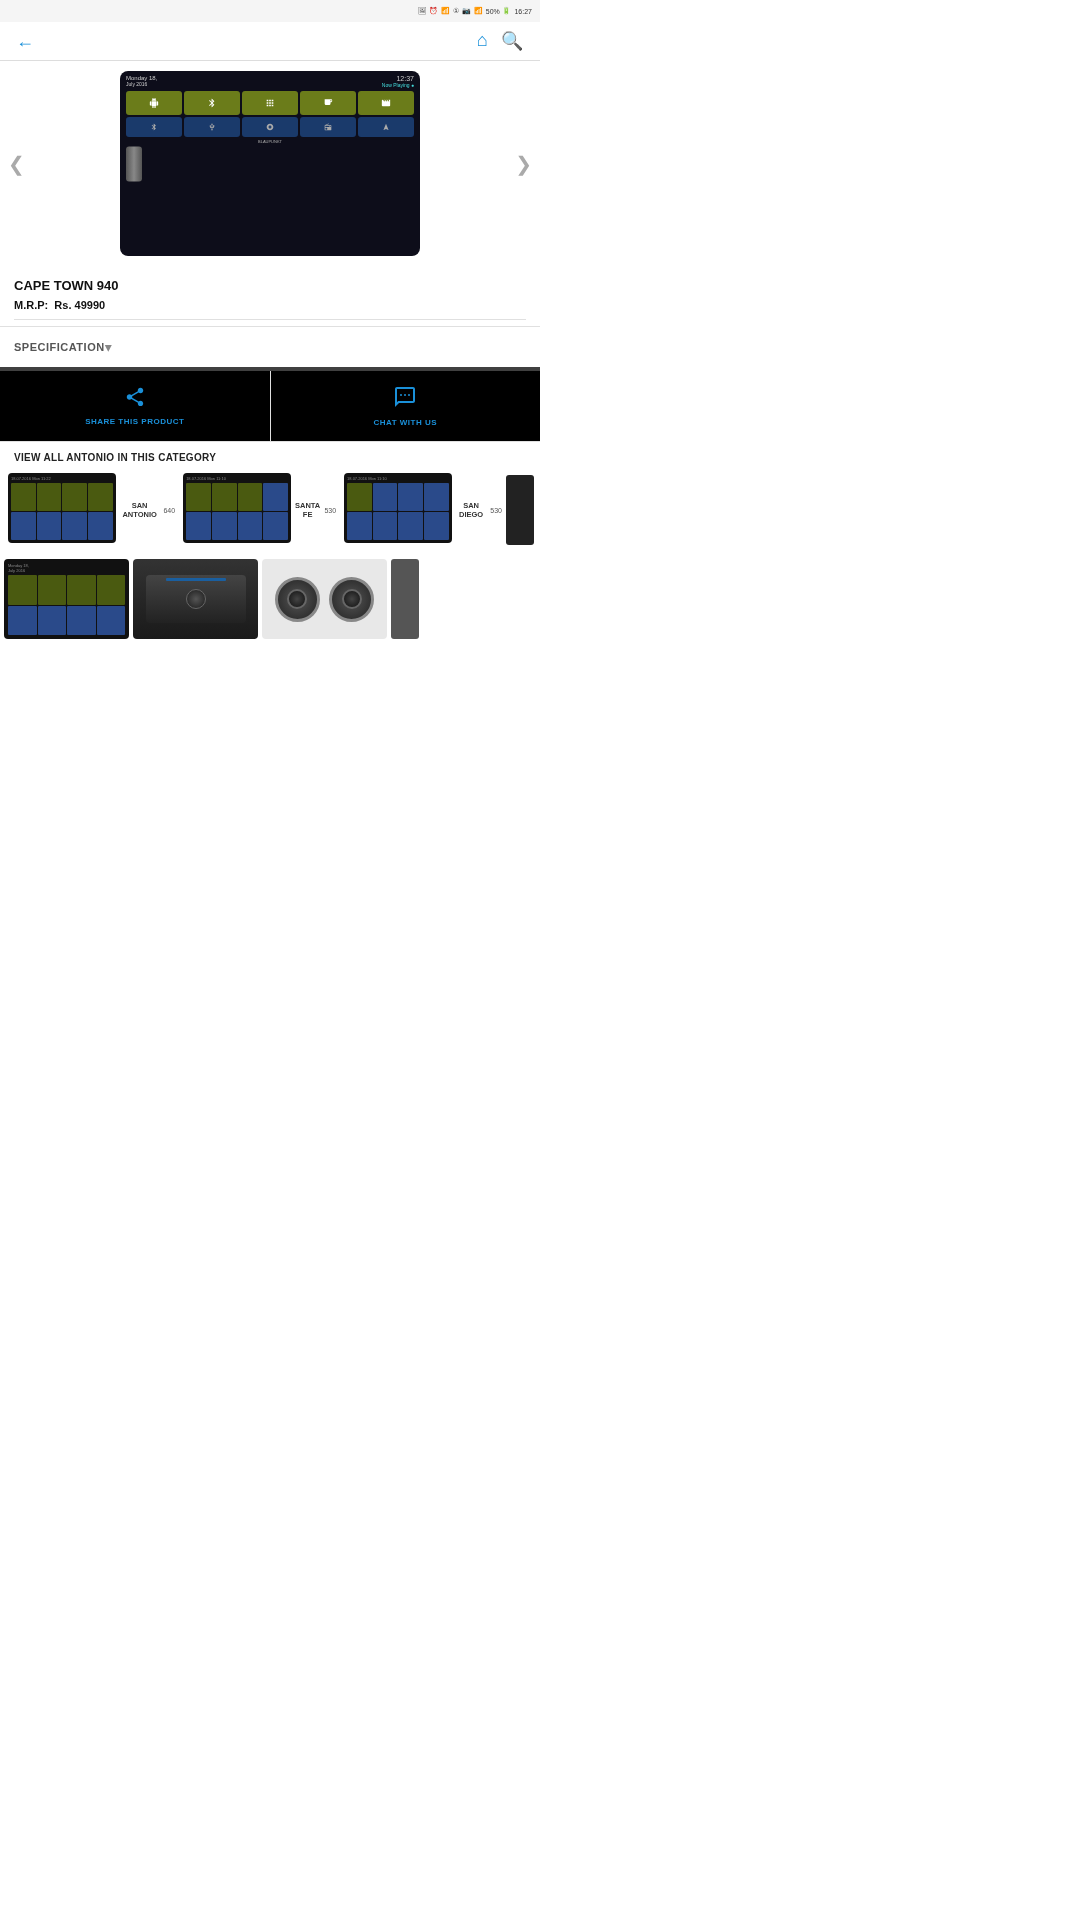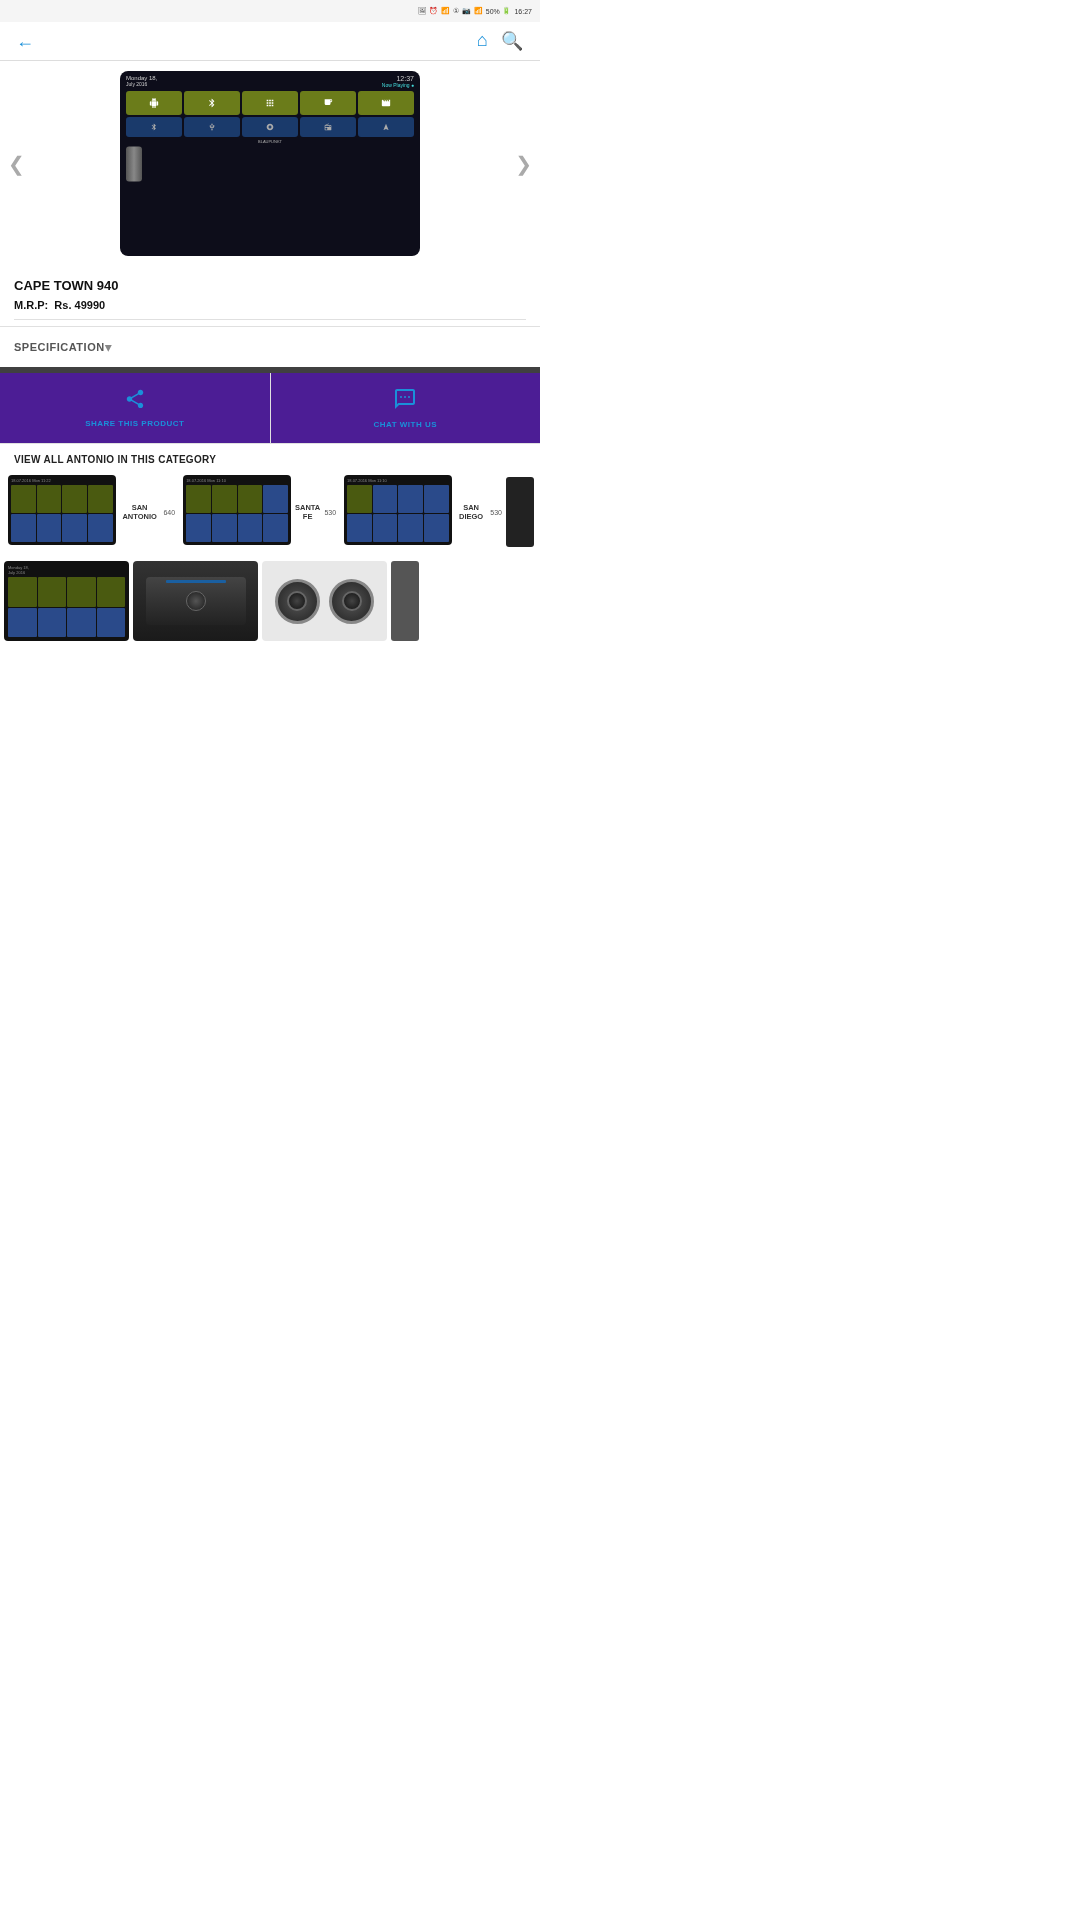--- a/index.html
+++ b/index.html
@@ -153,21 +153,21 @@
       color: #111;
       padding-bottom: 8px;
       border-bottom: 1px solid #e0e0e0;
     }
 
     
     .spec-row {
       display: flex;
       align-items: center;
       padding: 12px 14px;
-      border-bottom: 6px solid #404040;
+      border-bottom: 4px solid #404040;
     }
     .spec-label {
       font-size: 11px;
       font-weight: 700;
       color: #555;
       letter-spacing: 0.5px;
     }
     .spec-chevron {
       font-size: 14px;
       color: #888;
@@ -179,21 +179,21 @@
       border-bottom: 1px solid #e0e0e0;
     }
     .action-btn {
       flex: 1;
       display: flex;
       flex-direction: column;
       justify-content: center;
       padding: 14px 8px;
       cursor: pointer;
       border: none;
-      background: #4c1d95;
+      background: #000000;
     }
     .action-btn:first-child {
       border-right: 1px solid #e0e0e0;
     }
     .action-icon {
       font-size: 18px;
       color: #1a90d9;
       margin-bottom: 4px;
     }
     .action-label {

